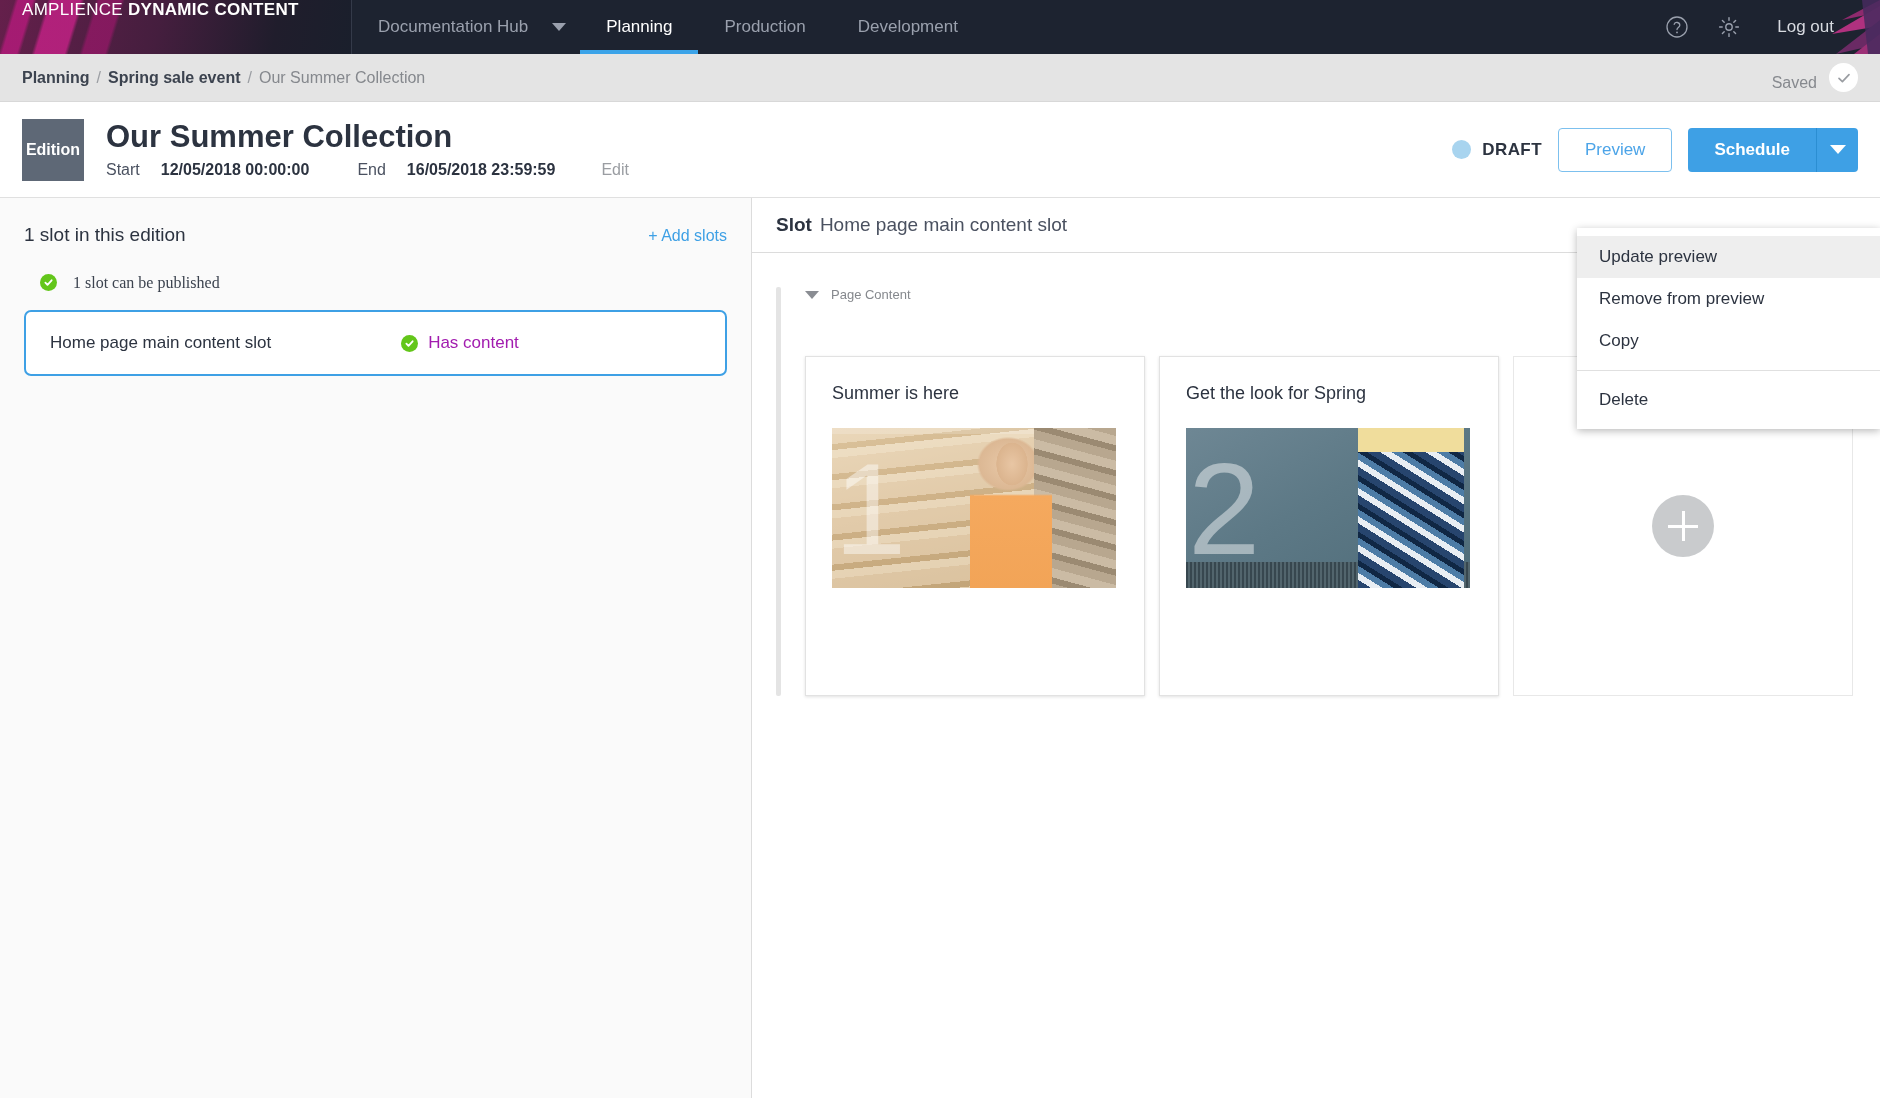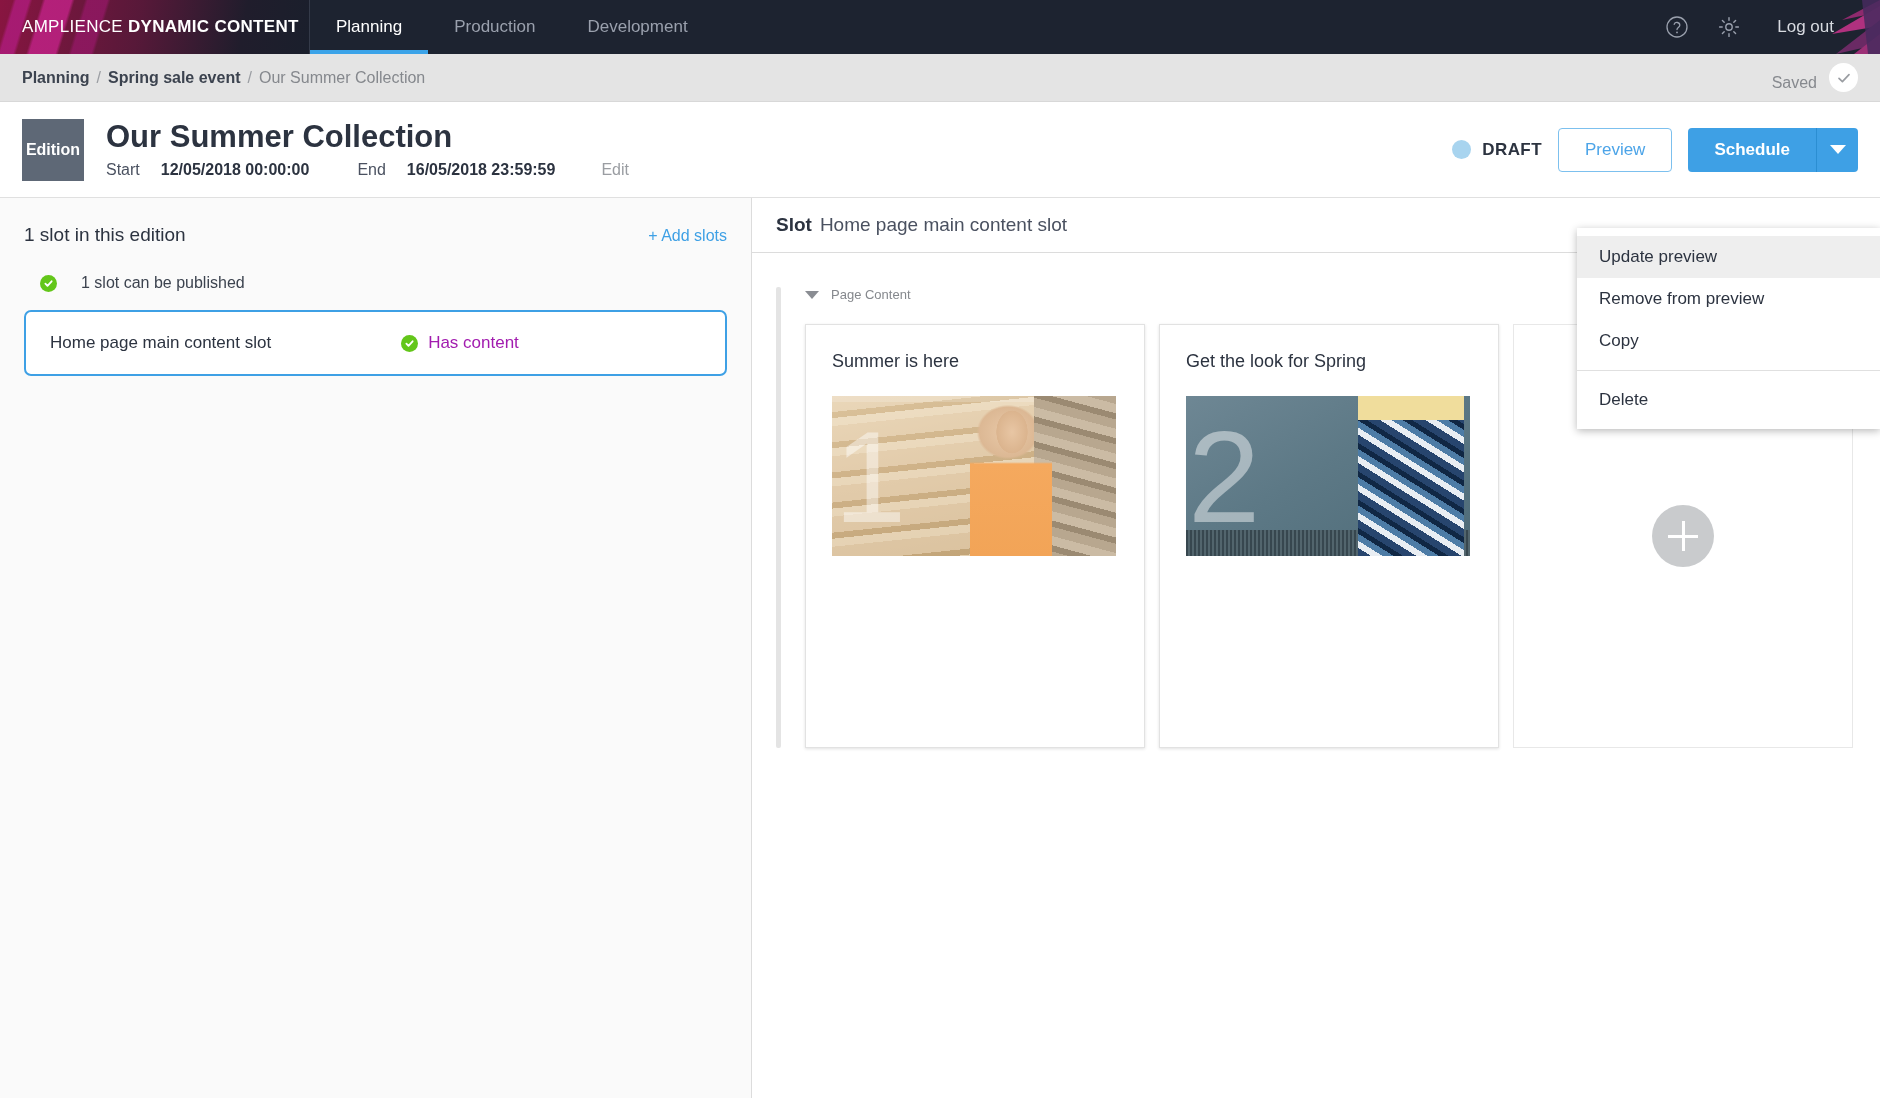--- a/index.html
+++ b/index.html
@@ -14,27 +14,26 @@
   .topnav {
     position: relative;
     height: 54px;
     background: #1d2330;
     display: flex;
     align-items: stretch;
     overflow: hidden;
   }
   .logo-block {
     position: relative;
-    width: 310px;
+    width: 352px;
     display: flex;
-    align-items: center;
     padding-left: 22px;
     border-right: 1px solid #343a49;
     overflow: hidden;
-    background: #b91c1c;
+    background: #404040;
   }
   .logo-deco {
     position: absolute; inset: 0;
     background:
       linear-gradient(107deg, rgba(0,0,0,0) 0%, rgba(0,0,0,0) 4%, rgba(168,27,116,.95) 5%, rgba(168,27,116,.95) 9%, rgba(0,0,0,0) 10%),
       linear-gradient(107deg, rgba(0,0,0,0) 0%, rgba(0,0,0,0) 13%, rgba(186,33,128,.9) 14%, rgba(186,33,128,.9) 22%, rgba(0,0,0,0) 23%),
       linear-gradient(107deg, rgba(0,0,0,0) 0%, rgba(0,0,0,0) 26%, rgba(150,24,104,.75) 27%, rgba(150,24,104,.75) 33%, rgba(0,0,0,0) 34%),
       linear-gradient(100deg, rgba(116,18,80,.7) 0%, rgba(70,24,62,.85) 45%, rgba(32,29,44,1) 78%, rgba(26,31,44,1) 100%);
   }
   .logo-text {
@@ -208,21 +207,21 @@
 
   .left-pane {
     width: 752px;
     background: #fafafa;
     border-right: 1px solid #dcdcdc;
     padding: 26px 24px 0 24px;
   }
   .left-head { display: flex; align-items: baseline; }
   .left-title { font-size: 19px; font-weight: normal; color: #2c3340; }
   .add-slots { margin-left: auto; color: #3ea0e5; font-size: 16px; cursor: pointer; }
-  .pub-row { display: flex; align-items: flex-end; gap: 24px; margin-top: 28px; padding-left: 16px; }
+  .pub-row { display: flex; align-items: flex-start; gap: 16px; margin-top: 28px; padding-left: 16px; font-family: Liberation Serif, serif; }
   .pub-text { font-size: 16px; color: #3c434f; }
   .check-green {
     width: 17px; height: 17px; border-radius: 50%;
     background: #63c61a; display: flex; align-items: center; justify-content: center;
     flex: 0 0 auto;
   }
   .slot-card {
     margin-top: 18px;
     border: 2px solid #3ea0e5;
     border-radius: 7px;
@@ -255,28 +254,29 @@
   .chev {
     width: 0; height: 0;
     border-left: 7px solid transparent;
     border-right: 7px solid transparent;
     border-top: 8px solid #8a8d93;
   }
   .group-label { font-size: 13px; color: #85888d; }
 
   .cards { display: flex; gap: 14px; margin-top: 22px; }
   .card {
-    width: 340px; height: 424px;
+    width: 340px; height: 340px;
     background: #ffffff;
     border: 1px solid #e2e2e2;
     box-shadow: 0 1px 3px rgba(0,0,0,.12);
     padding: 26px 0 0 26px;
     flex: 0 0 auto;
     cursor: pointer;
     position: relative;
+    margin-top: 32px;
   }
   .card-title { font-size: 18px; color: #2c3340; }
   .card-img {
     margin-top: 24px;
     width: 284px; height: 160px;
     position: relative;
     overflow: hidden;
   }
   .card-img .numeral {
     position: absolute; left: 2px; top: 16px;
@@ -343,20 +343,24 @@
 
 <div class="topnav">
   <div class="logo-block">
     <div class="logo-deco"></div>
     <div class="logo-text">
       <span class="light">AMPLIENCE </span><b>DYNAMIC CONTENT</b>
     </div>
   </div>
 
   <div class="nav-items">
+    <div class="nav-item dropdown">
+      <span>Documentation Hub</span>
+      <span class="nav-caret"></span>
+    </div>
     <div class="nav-item active">
       <span>Planning</span>
     </div>
     <div class="nav-item">
       <span>Production</span>
     </div>
     <div class="nav-item">
       <span>Development</span>
     </div>
   </div>

